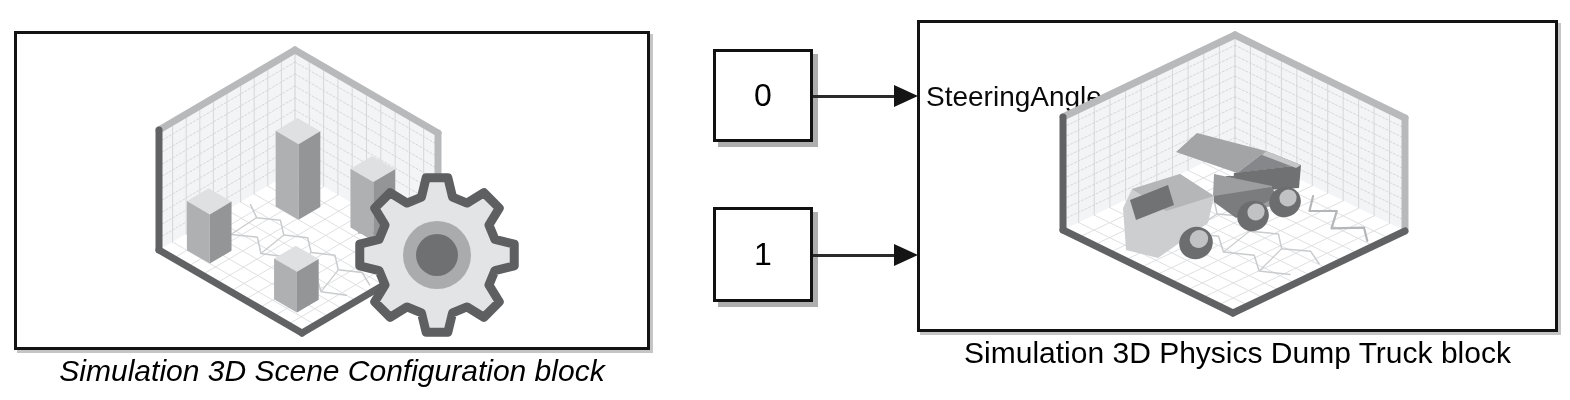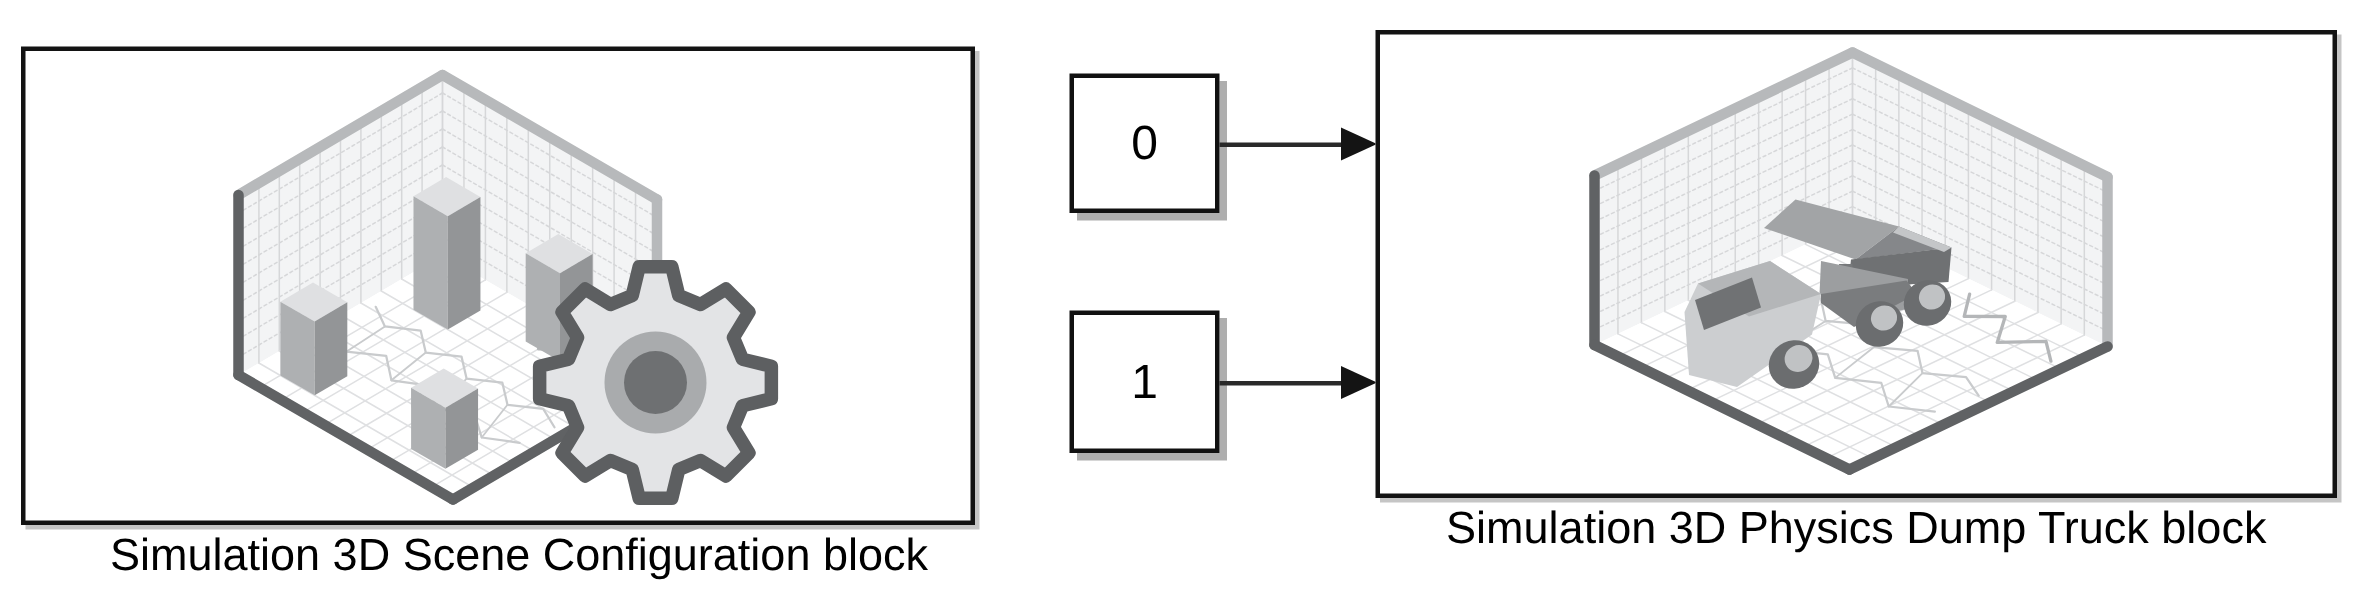--- a/index.html
+++ b/index.html
@@ -13,21 +13,21 @@
   }
   .scene-block{ left:14px; top:31px; width:630px; height:313px; }
   .truck-block{ left:917px; top:20px; width:635px; height:306px; }
   .icon-svg{ position:absolute; }
   #icon-scene{ left:123px; top:1px; }
   #icon-truck{ left:120px; top:3px; }
   .caption{
     position:absolute; text-align:center; color:#000000;
     font-size:30px; line-height:34px; white-space:nowrap;
   }
-  #cap-left{ left:28px; top:354px; width:636px; }
+  #cap-left{ left:14px; top:354px; width:636px;font-style:italic; }
   #cap-right{ left:917px; top:336px; width:641px; }
   .const-block{
     position:absolute; left:713px; width:94px; background:#ffffff;
     border:3px solid #111111; box-shadow:5px 5px 0 rgba(130,130,130,.65);
     display:flex; align-items:center; justify-content:center;
     font-size:32px; color:#000000;
   }
   #const0{ top:49px; height:87px; }
   #const1{ top:207px; height:89px; }
   .wire-line{ position:absolute; left:813px; width:84px; height:2.5px; background:#2a2a2a; }
@@ -153,20 +153,21 @@
   <div class="const-block" id="const1">
     <span>1</span>
   </div>
 
   <div class="wire-line" id="wline0"></div>
   <div class="wire-arrow" id="warrow0"></div>
   <div class="wire-line" id="wline1"></div>
   <div class="wire-arrow" id="warrow1"></div>
 
   <div class="simblock truck-block">
+    <div class="port-label" id="port-label-0">SteeringAngle</div>
     <svg id="icon-truck" class="icon-svg" width="390" height="300" viewBox="0 0 390 300">
         <polygon points="195,122 23,204 23,91 195,9" fill="#f3f4f5"></polygon>
         <polygon points="195,122 365,205 365,92 195,9" fill="#f3f4f5"></polygon>
         <polygon points="195,122 365,205 193,287 23,204" fill="#ffffff"></polygon>
         <line x1="179.36363636363637" y1="129.45454545454547" x2="179.36363636363637" y2="16.454545454545467" stroke="#d6d7d9" stroke-width="1" stroke-linecap="round"></line>
         <line x1="210.45454545454547" y1="129.54545454545453" x2="210.45454545454547" y2="16.545454545454533" stroke="#d6d7d9" stroke-width="1" stroke-linecap="round"></line>
         <line x1="195" y1="111.72727272727272" x2="23" y2="193.72727272727272" stroke="#d6d7d9" stroke-width="1" stroke-linecap="round" stroke-dasharray="2,2"></line>
         <line x1="195" y1="111.72727272727272" x2="365" y2="194.72727272727272" stroke="#d6d7d9" stroke-width="1" stroke-linecap="round" stroke-dasharray="2,2"></line>
         <line x1="210.45454545454547" y1="129.54545454545453" x2="38.45454545454547" y2="211.54545454545453" stroke="#dfe0e2" stroke-width="1" stroke-linecap="round"></line>
         <line x1="179.36363636363637" y1="129.45454545454547" x2="349.3636363636364" y2="212.45454545454547" stroke="#dfe0e2" stroke-width="1" stroke-linecap="round"></line>

